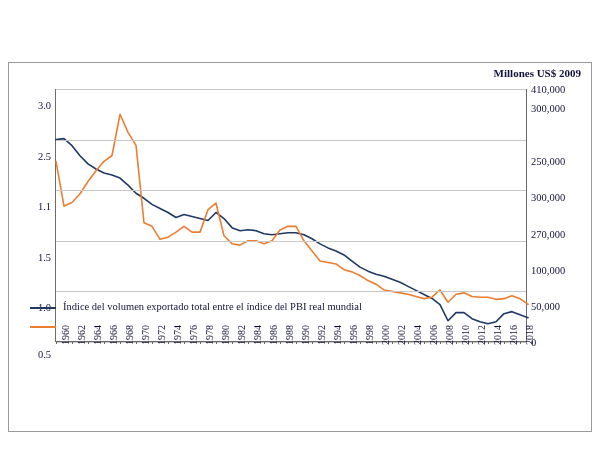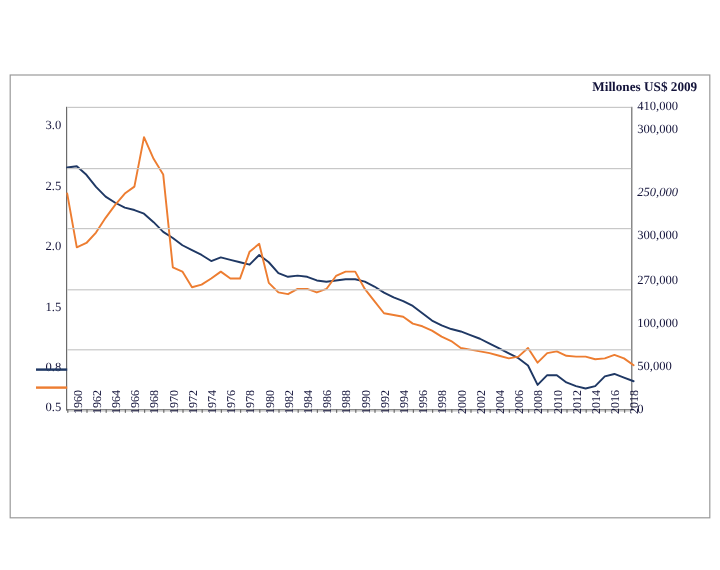--- a/index.html
+++ b/index.html
@@ -156,37 +156,37 @@
 
   <div class="chart-box">
     <div class="units-label">Millones US$ 2009</div>
 
     <div class="plot" id="plot">
       <svg class="series" id="svg-series" width="472" height="253" viewBox="0 0 472 253" preserveAspectRatio="none">
           <polyline points="0.00,50.60 8.00,49.59 16.00,56.67 24.00,66.79 32.00,74.89 40.00,79.95 48.00,84.00 56.00,86.02 64.00,89.06 72.00,96.14 80.00,104.24 88.00,109.30 96.00,115.37 104.00,119.42 112.00,123.46 120.00,128.52 128.00,125.49 136.00,127.51 144.00,129.54 152.00,131.56 160.00,123.46 168.00,129.54 176.00,138.64 184.00,141.68 192.00,140.67 200.00,141.68 208.00,144.72 216.00,145.73 224.00,144.72 232.00,143.70 240.00,143.70 248.00,145.73 256.00,149.78 264.00,154.84 272.00,158.88 280.00,161.92 288.00,165.97 296.00,172.04 304.00,178.11 312.00,182.16 320.00,185.20 328.00,187.22 336.00,190.26 344.00,193.29 352.00,197.34 360.00,201.39 368.00,205.44 376.00,209.48 384.00,215.56 392.00,231.75 400.00,223.65 408.00,223.65 416.00,229.72 424.00,232.76 432.00,234.78 440.00,232.76 448.00,224.66 456.00,222.64 464.00,225.68 472.00,228.71" fill="none" stroke="#1f3864" stroke-width="1.6" stroke-linejoin="round" stroke-linecap="round"></polyline>
           <polyline points="0.00,72.29 8.00,117.10 16.00,113.49 24.00,104.81 32.00,92.53 40.00,81.68 48.00,72.29 56.00,66.50 64.00,25.30 72.00,43.37 80.00,56.38 88.00,133.73 96.00,137.34 104.00,150.35 112.00,148.19 120.00,143.13 128.00,137.34 136.00,143.13 144.00,143.13 152.00,120.72 160.00,114.21 168.00,146.74 176.00,154.69 184.00,156.14 192.00,151.80 200.00,151.80 208.00,154.69 216.00,151.80 224.00,140.96 232.00,137.34 240.00,137.34 248.00,151.80 256.00,161.92 264.00,172.04 272.00,173.49 280.00,174.93 288.00,180.71 296.00,182.88 304.00,186.50 312.00,191.56 320.00,195.17 328.00,200.95 336.00,202.40 344.00,203.85 352.00,205.29 360.00,207.46 368.00,209.63 376.00,208.18 384.00,200.95 392.00,213.24 400.00,205.29 408.00,203.85 416.00,207.46 424.00,208.18 432.00,208.18 440.00,210.35 448.00,209.63 456.00,206.74 464.00,209.63 472.00,215.41" fill="none" stroke="#ed7d31" stroke-width="1.6" stroke-linejoin="round" stroke-linecap="round"></polyline>
         </svg>
     <div class="gridline" style="top: 253px;"></div>
-        <div class="ytick-left" style="top: 235px;">0.5</div>
+        <div class="ytick-left" style="top: 249px;">0.5</div>
         <div class="gridline" style="top: 202.4px;"></div>
-        <div class="ytick-left" style="top: 202.4px;">0.8</div>
+        <div class="ytick-left" style="top: 202.4px;">1.0</div>
         <div class="gridline" style="top: 151.8px;"></div>
         <div class="ytick-left" style="top: 151.8px;">1.5</div>
         <div class="gridline" style="top: 101.2px;"></div>
-        <div class="ytick-left" style="top: 101.2px;">2.0</div>
+        <div class="ytick-left" style="top: 101.2px;">1.1</div>
         <div class="gridline" style="top: 50.6px;"></div>
         <div class="ytick-left" style="top: 50.6px;">2.5</div>
         <div class="gridline" style="top: 0px;"></div>
         <div class="ytick-left" style="top: 0px;">3.0</div>
         <div class="ytick-right" style="top: 253px;">0</div>
         <div class="ytick-right" style="top: 216.857px;">50,000</div>
         <div class="ytick-right" style="top: 180.714px;">100,000</div>
         <div class="ytick-right" style="top: 144.571px;">270,000</div>
         <div class="ytick-right" style="top: 108.429px;">300,000</div>
-        <div class="ytick-right" style="top: 72.2857px; font-style: italic;">250,000</div>
+        <div class="ytick-right" style="top: 72.2857px;">250,000</div>
         <div class="ytick-right" style="top: 19px;">300,000</div>
         <div class="ytick-right" style="top: 0px;">410,000</div>
         <div class="tickmark" style="left: 0px;"></div>
         <div class="xtick" style="left: 4px; margin-top: 4px;">1960</div>
         <div class="tickmark" style="left: 16px;"></div>
         <div class="xtick" style="left: 20px; margin-top: 4px;">1962</div>
         <div class="tickmark" style="left: 32px;"></div>
         <div class="xtick" style="left: 36px; margin-top: 4px;">1964</div>
         <div class="tickmark" style="left: 48px;"></div>
         <div class="xtick" style="left: 52px; margin-top: 4px;">1966</div>
@@ -241,19 +241,20 @@
         <div class="tickmark" style="left: 448px;"></div>
         <div class="xtick" style="left: 452px; margin-top: 4px;">2016</div>
         <div class="tickmark" style="left: 464px;"></div>
         <div class="xtick" style="left: 468px; margin-top: 4px;">2018</div>
       </div>
   </div>
 
   <div class="legend">
     <div class="legend-row">
       <span class="legend-swatch blue"></span>
+      <span class="legend-text">Índice del volumen exportado total entre el índice del PBI real mundial</span>
     </div>
     <div class="legend-row">
       <span class="legend-swatch orange"></span>
     </div>
   </div>
 
 </div>
 
 </body></html>

